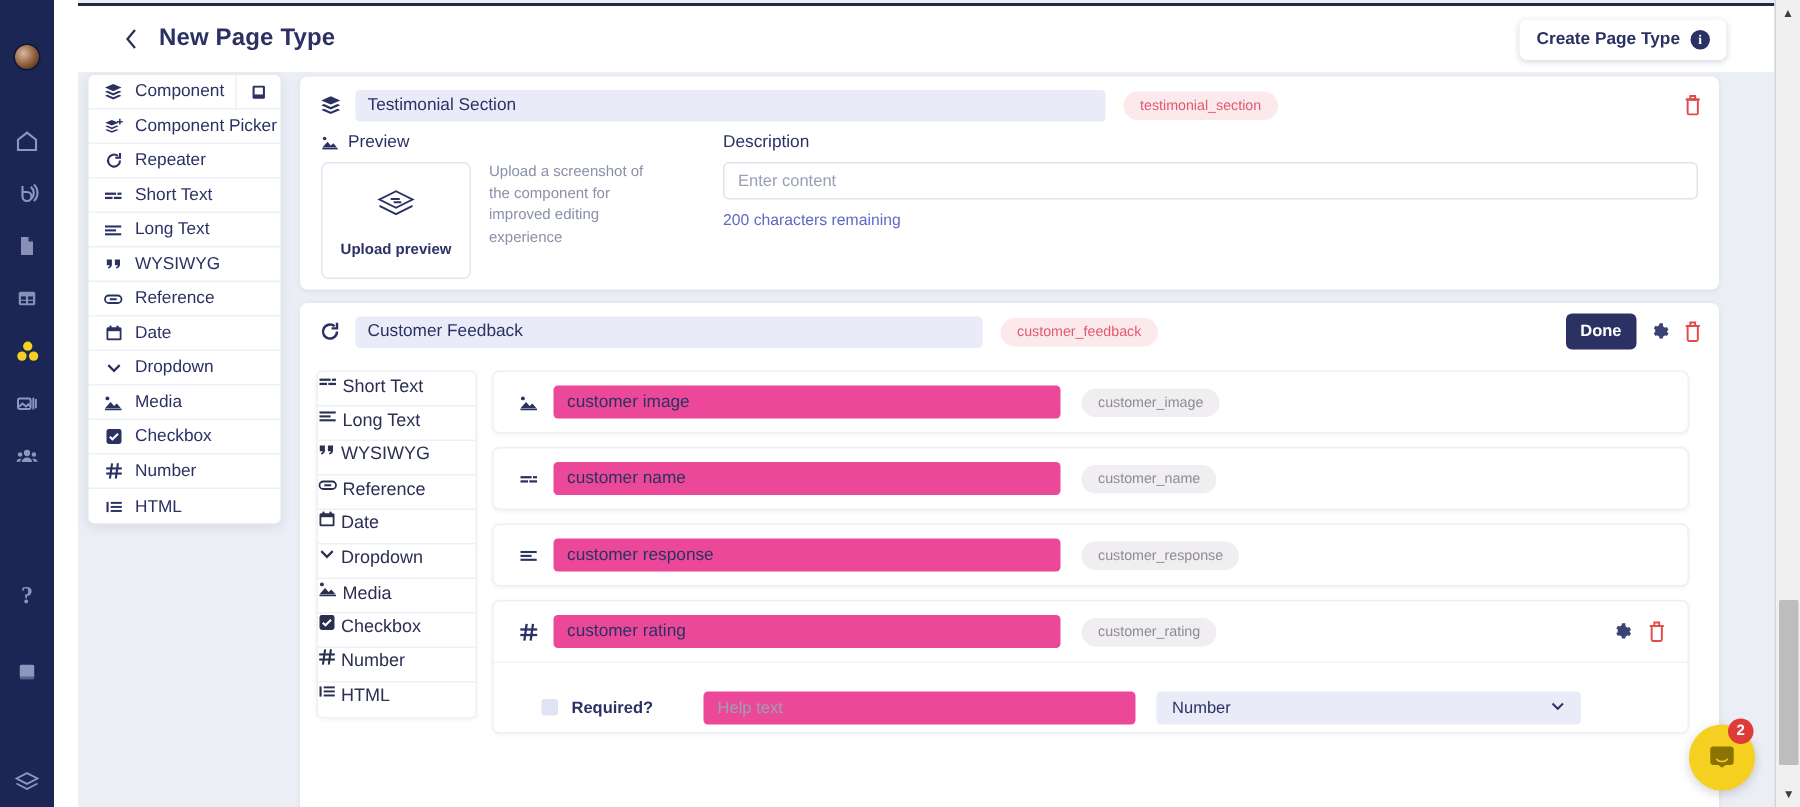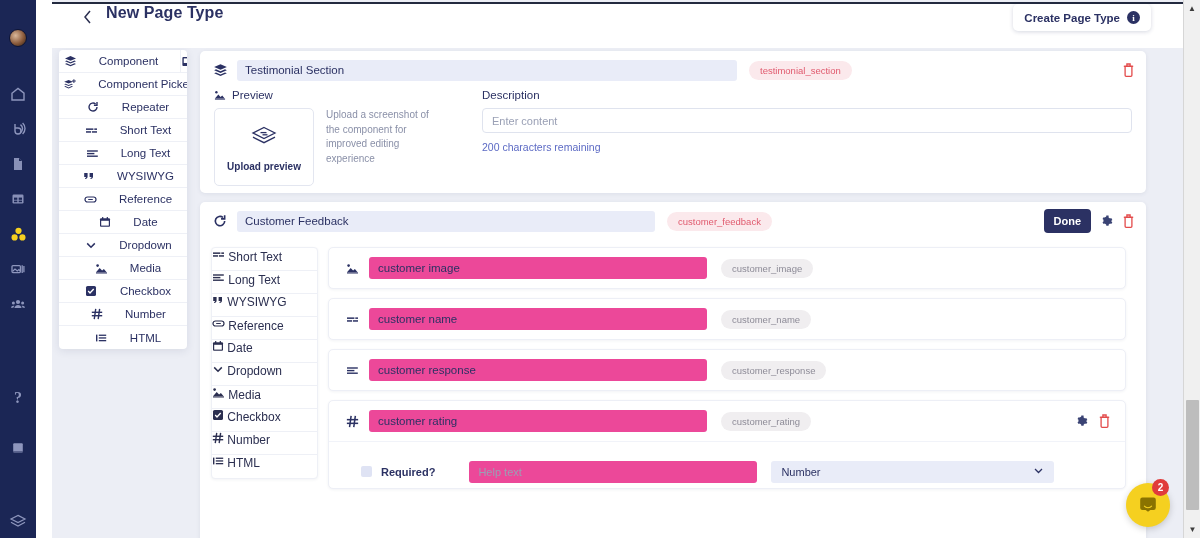--- a/index.html
+++ b/index.html
@@ -31,21 +31,21 @@
   #rail .active { color:#f5d020; }
 
   
   #gutter { position:absolute; left:36px; top:0; width:16px; height:538px; background:#ffffff; }
   #gutter2 { position:absolute; left:36px; top:48px; width:16px; height:490px; background:#ffffff; }
 
   
   #topbar {
     position:absolute; left:52px; top:2px; width:1131px; height:46px;
     background:#ffffff;
-    display:flex; align-items:flex-start;
+    display:flex; align-items:center;
     border-top:2px solid #232a3f;
   }
   #backbtn {
     width:26px; height:26px; margin-left:22px;
     display:flex; align-items:center; justify-content:center;
     color:#2b2f50; font-size:15px; line-height:1;
   }
   #pagetitle { margin-left:6px; font-size:16px; font-weight:bold; color:#2b3163; letter-spacing:.1px; }
   #createbtn {
     margin-left:auto; margin-right:32px;
@@ -68,23 +68,23 @@
   }
 
   
   #typelist {
     position:absolute; left:7px; top:2px; width:128px;
     background:#fff; border-radius:4px;
     box-shadow:0 2px 8px rgba(40,50,90,.10);
     overflow:hidden;
   }
   #typelist .row {
-    height:23px; display:flex; align-items:center; gap:22px;
+    height:23px; display:flex; align-items:center; gap:8px;
     padding:0 0 0 10px; border-bottom:1px solid #eef0f6;
-    font-size:11.5px; color:#2b3163;justify-content:center;
+    font-size:11.5px; color:#2b3163;
   }
   #typelist .row:last-child { border-bottom:none; }
   #typelist .row .ti { width:13px; display:flex; align-items:center; justify-content:center; color:#2b3163; flex:0 0 13px;}
   #typelist .row .lbl { white-space:nowrap; }
   #typelist .libbtn {
     margin-left:auto; width:30px; height:23px;
     border-left:1px solid #eef0f6;
     display:flex; align-items:center; justify-content:center; color:#2b3163;
   }
 

